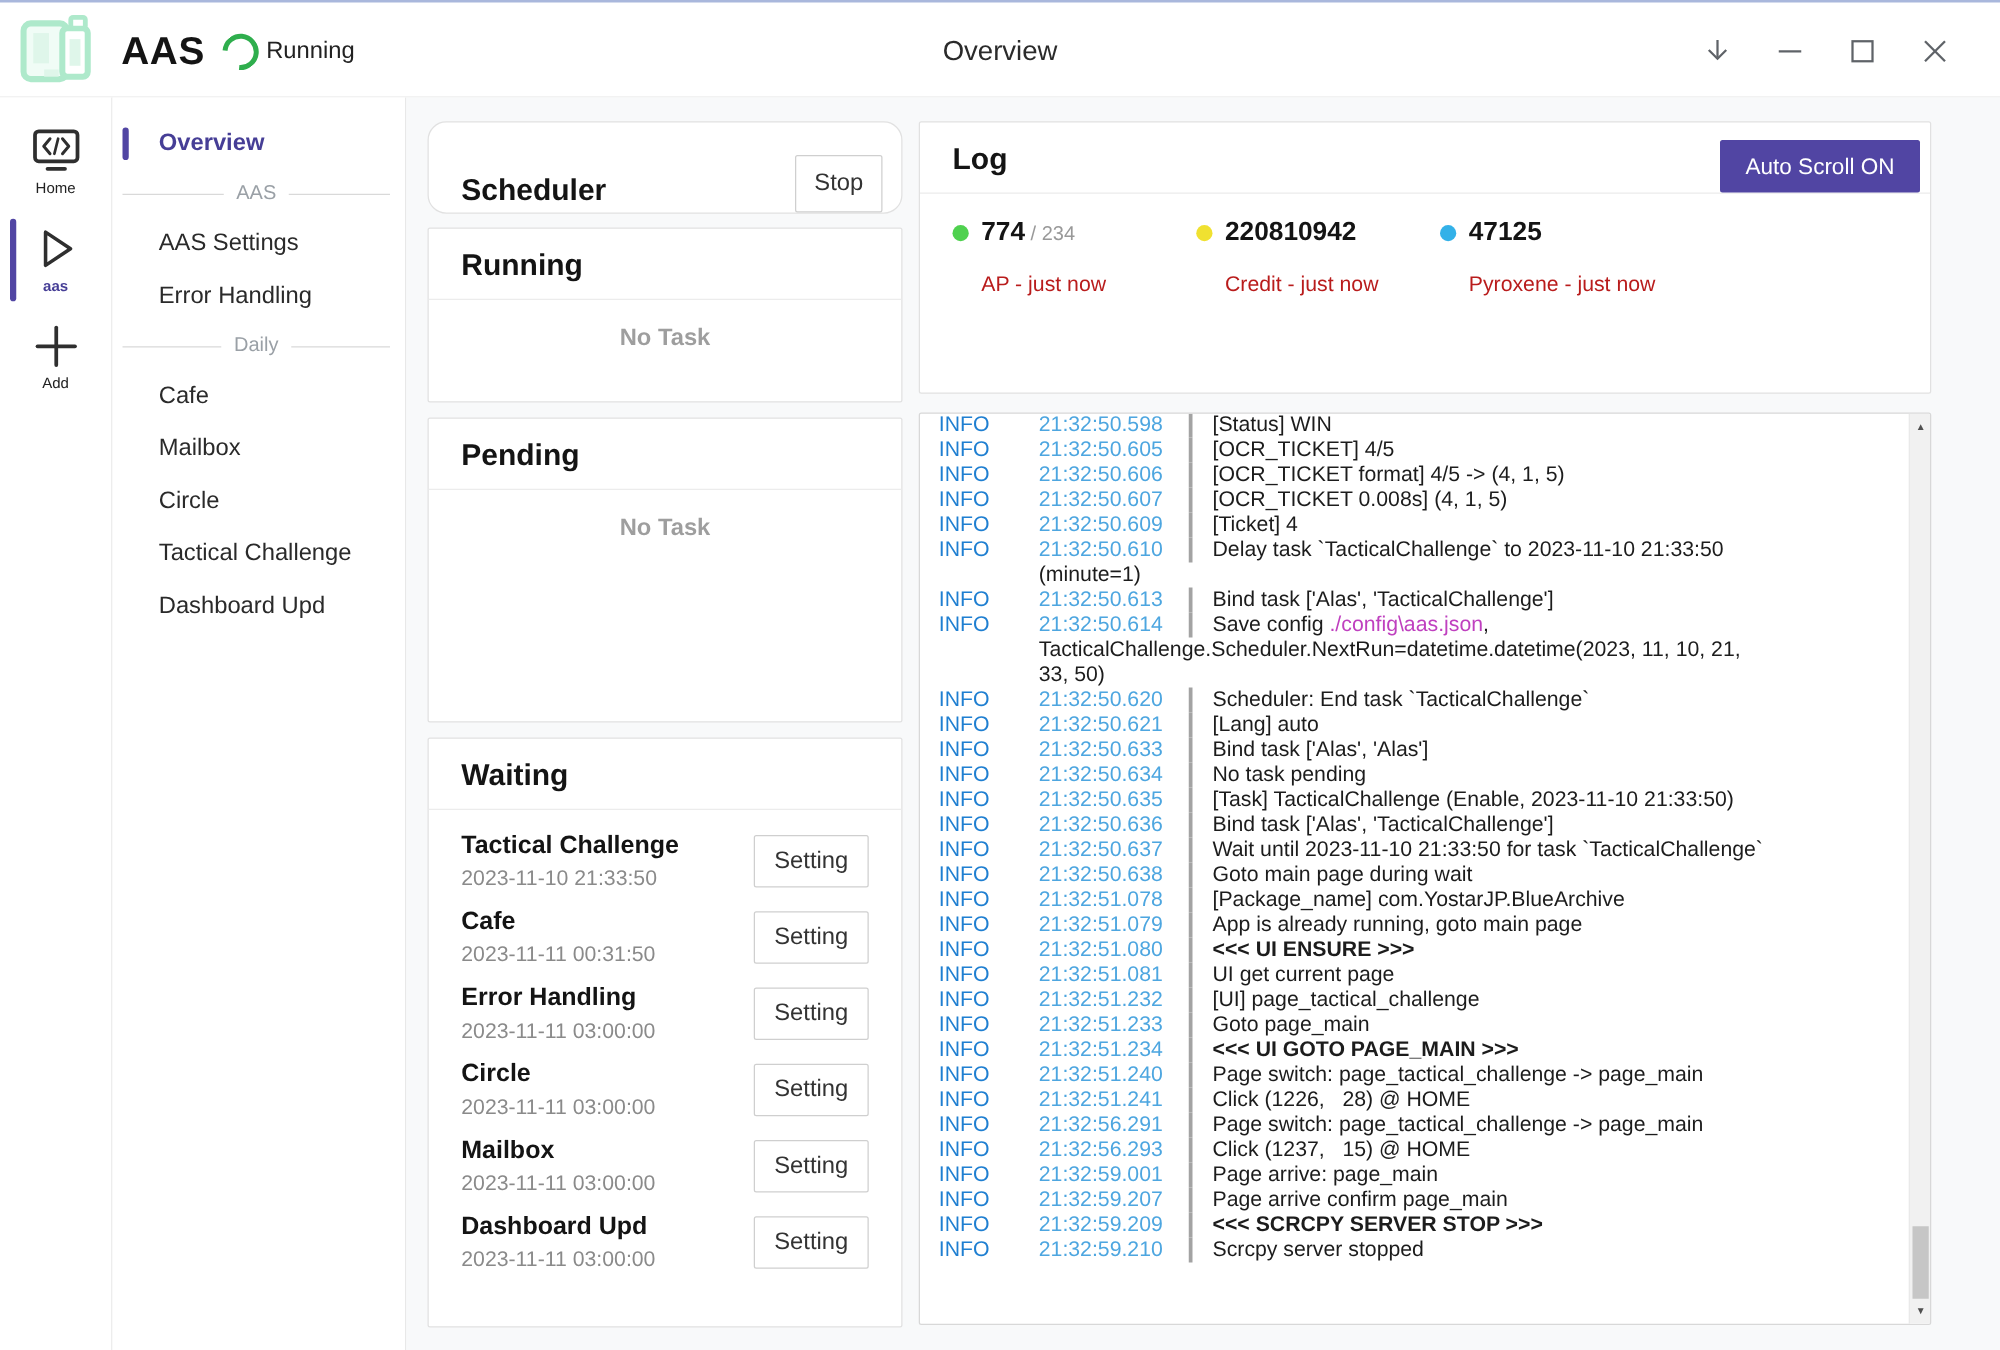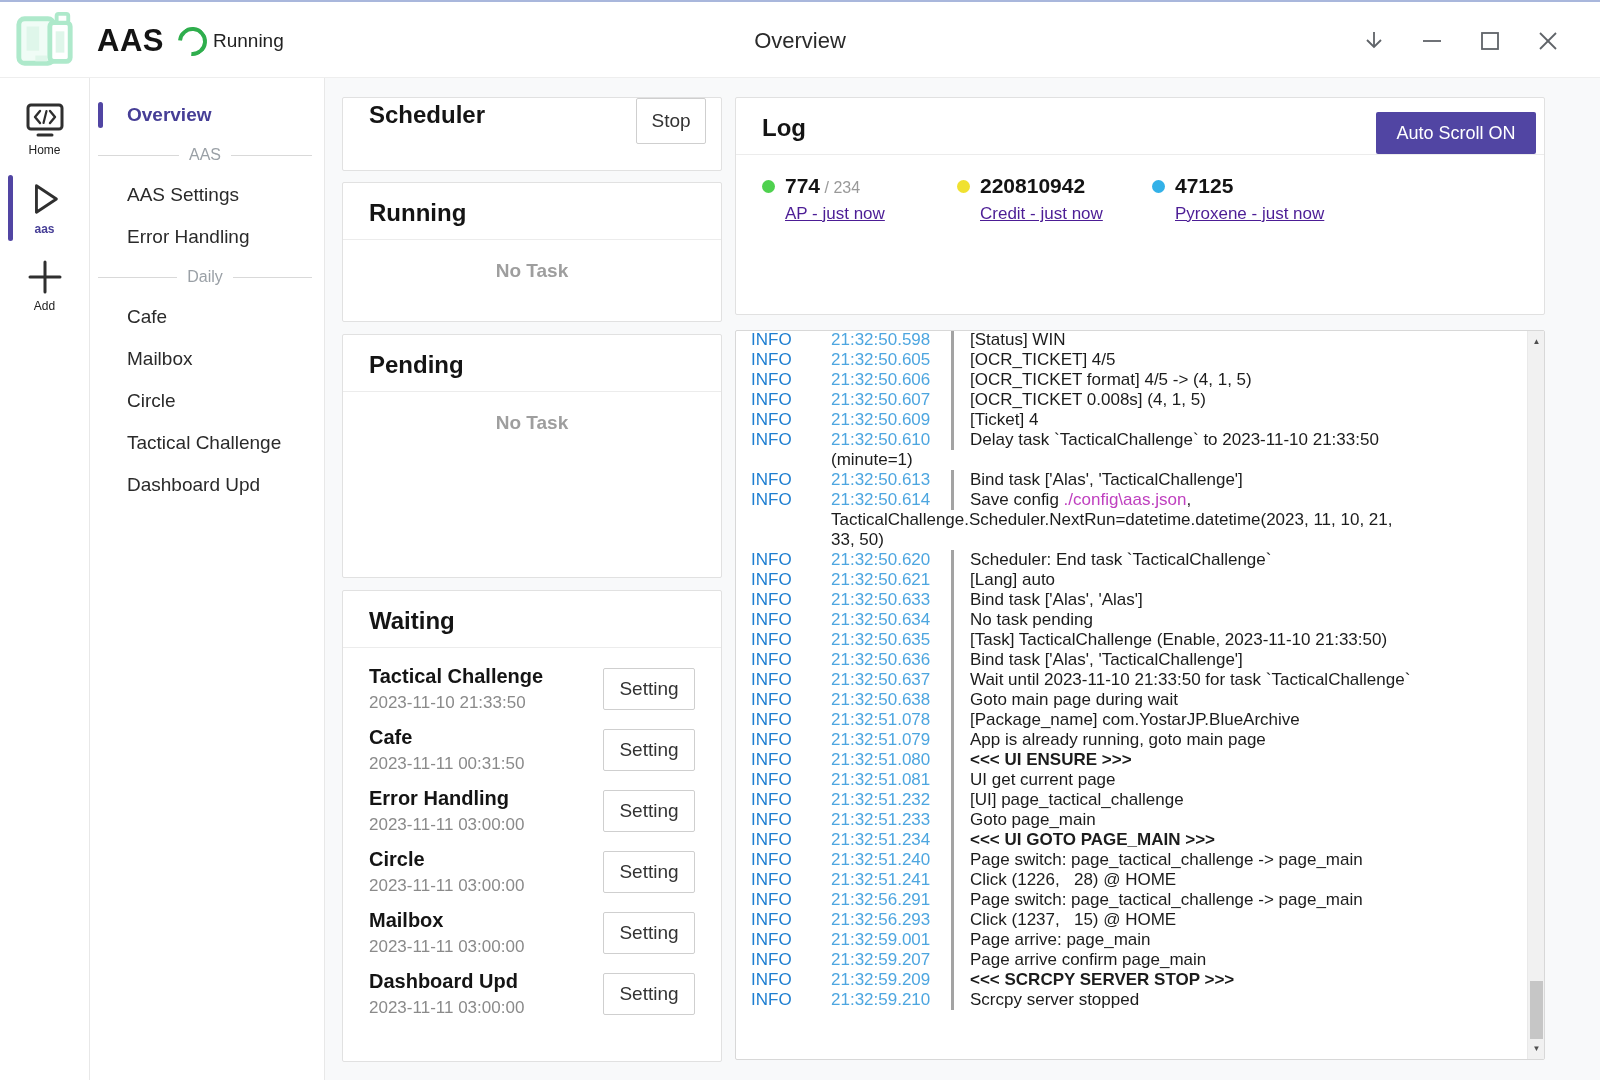--- a/index.html
+++ b/index.html
@@ -53,21 +53,21 @@
   
   .content{position:absolute;left:325px;top:78px;width:1275px;height:1002px;background:#f8f9fa;}
   .card{position:absolute;background:#fff;border:1px solid var(--border);border-radius:2px;
         box-sizing:border-box;}
   .card h2{margin:0;padding:13px 26px 9px 26px;font-size:24px;font-weight:600;color:#141414;line-height:34px;}
   .hdiv{height:1px;background:var(--hdiv);}
   .notask{margin-top:20px;text-align:center;font-size:19px;font-weight:600;color:#9e9e9e;}
   .btn{background:#fff;border:1px solid #cfcfcf;border-radius:2px;font-size:19px;color:#333;
        font-family:"Liberation Sans", sans-serif;cursor:pointer;}
 
-  .card.scheduler{left:17px;top:19px;width:380px;height:74px;display:flex;align-items:flex-start;}
+  .card.scheduler{left:17px;top:19px;width:380px;height:74px;display:flex;align-items:flex-end;border-radius:15px;}
   .card.scheduler h2{padding:0 0 0 26px;flex:1;}
   .stop-btn{width:70px;height:46px;margin-right:15px;}
 
   .card.running{left:17px;top:104px;width:380px;height:140px;}
   .card.pending{left:17px;top:256px;width:380px;height:244px;}
 
   .card.waiting{left:17px;top:512px;width:380px;height:472px;}
   .tasklist{padding:10px 26px 0 26px;}
   .task-row{height:61px;display:flex;align-items:center;}
   .task-info{flex:1;}
@@ -80,21 +80,21 @@
   .log-header h2{flex:1;padding:13px 26px 9px 26px;}
   .autoscroll-btn{width:160px;height:42px;margin-right:8px;margin-top:4px;background:var(--accent);
                   color:#fff;border:none;border-radius:2px;font-size:18px;
                   font-family:"Liberation Sans", sans-serif;cursor:pointer;}
   .stats{display:flex;padding:18px 0 0 26px;}
   .stat{width:195px;display:flex;align-items:flex-start;}
   .dot{width:13px;height:13px;border-radius:50%;margin:7px 10px 0 0;flex:none;}
   .stat-value-line{line-height:26px;}
   .stat-value{font-size:21px;font-weight:700;color:#141414;}
   .stat-suffix{font-size:16px;color:#999;}
-  .stat-label{font-size:17px;color:#4c1d95;margin-top:3px;text-decoration:underline;}
+  .stat-label{font-size:17px;color:#b91c1c;margin-top:17px;}
 
   
   .card.console{left:410px;top:252px;width:810px;height:730px;border-color:#d8d8d8;overflow:hidden;}
   .loglines{position:absolute;left:0;top:0;right:17px;bottom:0;overflow:hidden;
             padding:6px 0 0 15px;font-family:Liberation Sans, sans-serif;font-size:17px;
             line-height:20px;color:#1c1c1c;}
   .logrow{display:flex;white-space:pre;}
   .logrow:first-child{margin-top:-7px;}
   .lv{width:80px;flex:none;color:var(--log-info);}
   .tm{width:120px;flex:none;color:var(--log-time);}

